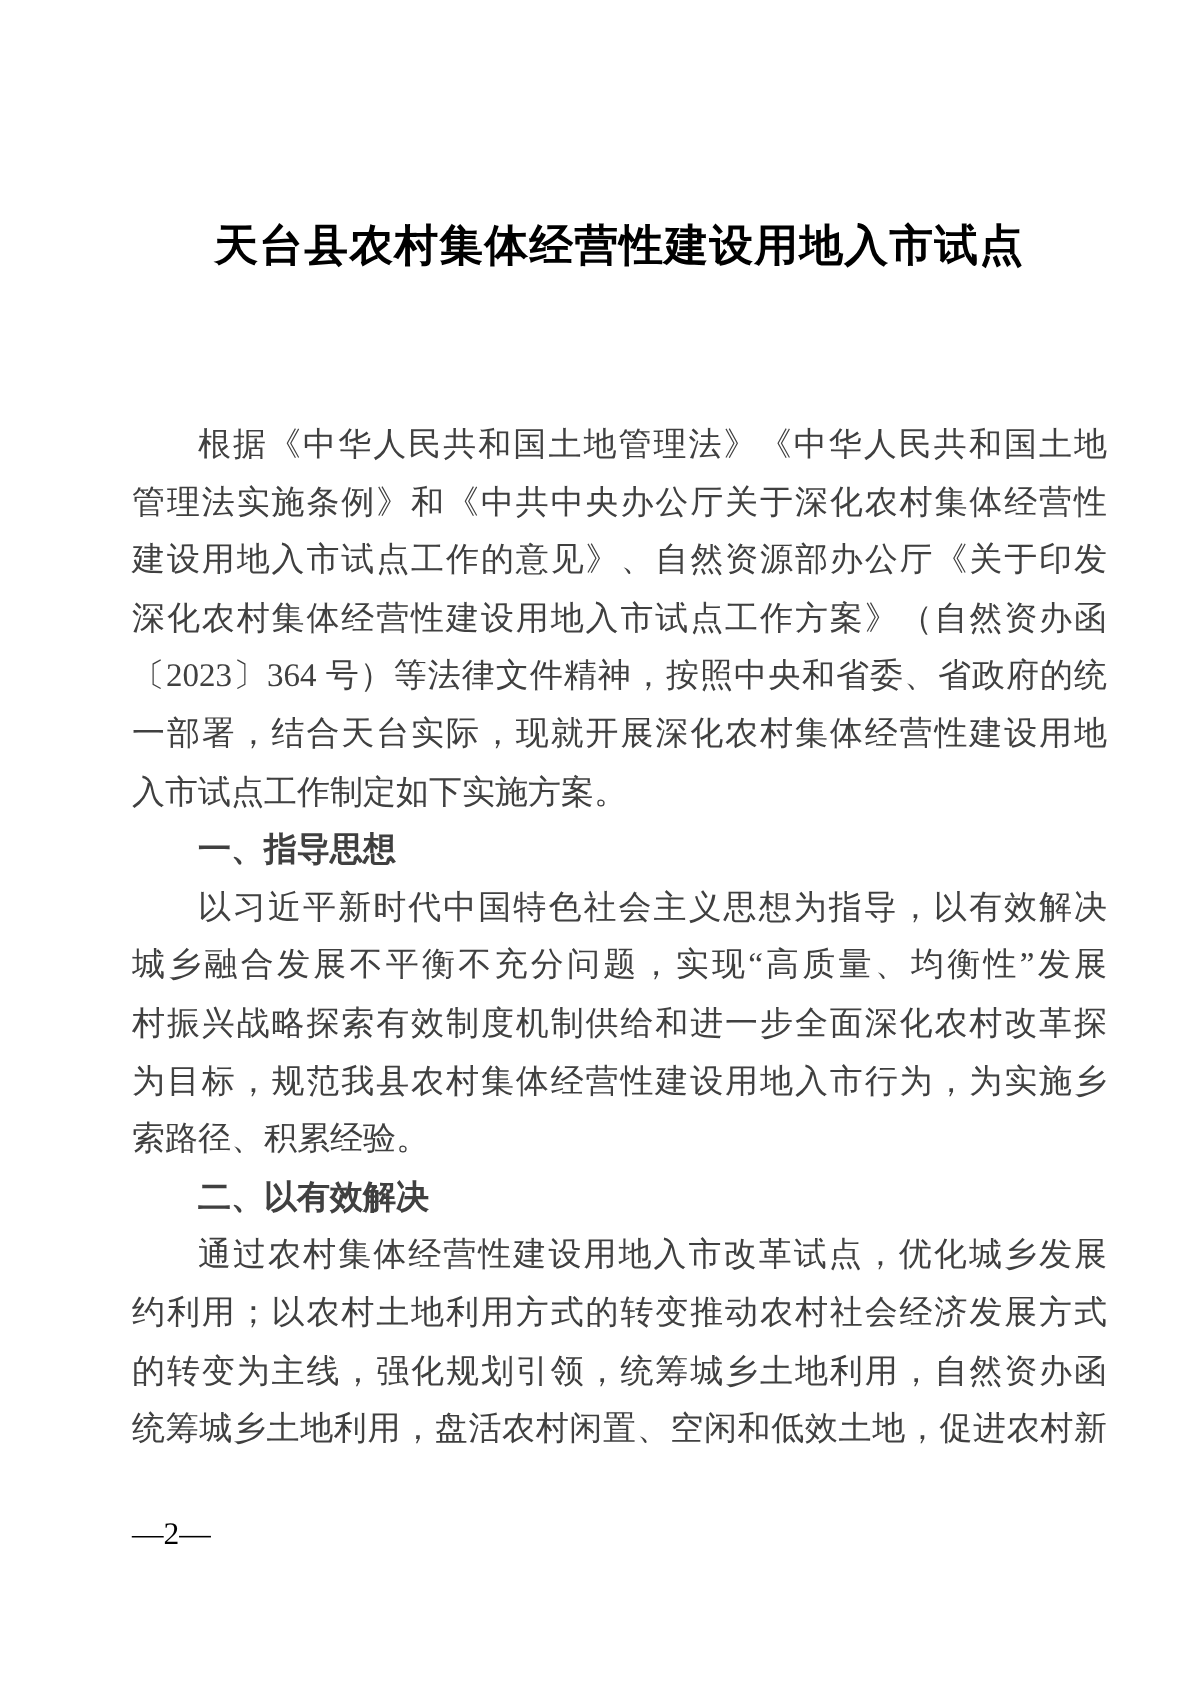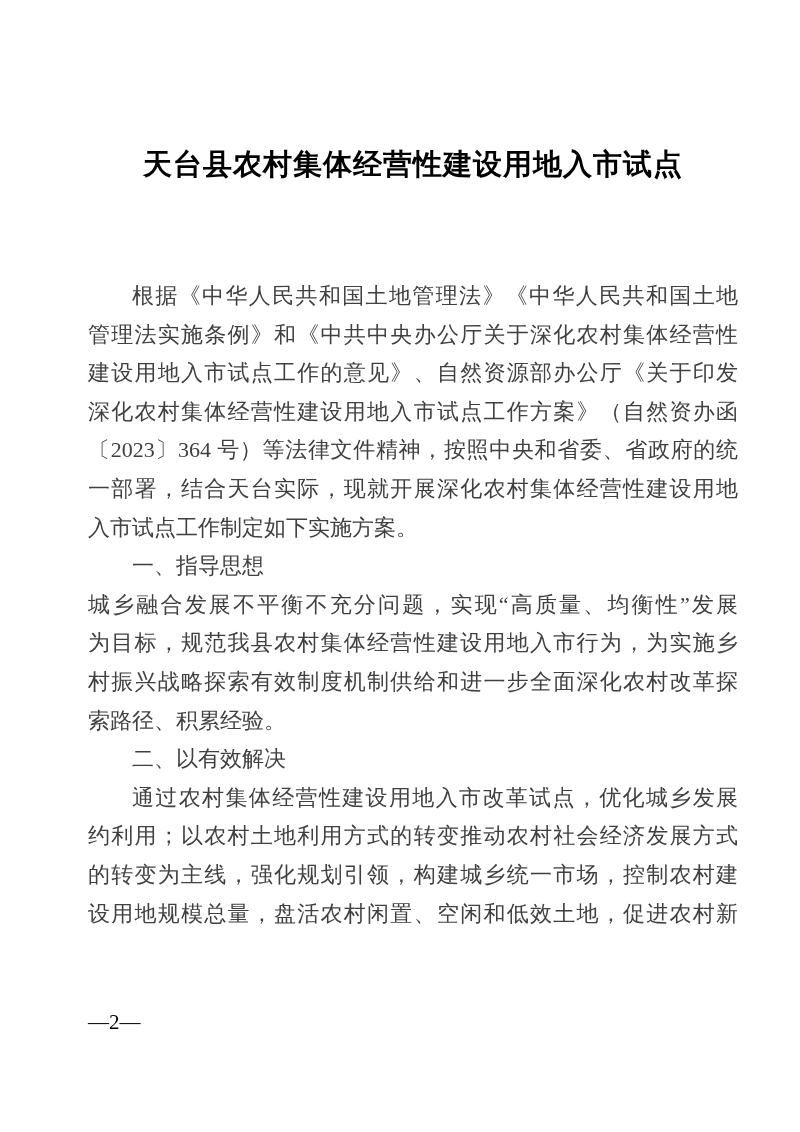--- a/index.html
+++ b/index.html
@@ -46,21 +46,21 @@
     overflow: visible;
   }
   .line.indent {
     padding-left: 44px;
   }
   .line.plain {
     text-align-last: left;
   }
   .line.head {
     font-family: "Liberation Sans", sans-serif;
-    font-weight: normal;
+    font-weight: bold;
     text-align-last: left;
   }
   #page-number {
     position: absolute;
     left: 88px;
     top: 1008px;
     font-family: "Liberation Serif", serif;
     font-size: 21px;
     line-height: 28px;
     color: #000000;
@@ -76,25 +76,26 @@
 
   <div id="document-body">
       <div class="line indent">根据《中华人民共和国土地管理法》《中华人民共和国土地</div>
       <div class="line">管理法实施条例》和《中共中央办公厅关于深化农村集体经营性</div>
       <div class="line">建设用地入市试点工作的意见》、自然资源部办公厅《关于印发</div>
       <div class="line">深化农村集体经营性建设用地入市试点工作方案》（自然资办函</div>
       <div class="line">〔2023〕364 号）等法律文件精神，按照中央和省委、省政府的统</div>
       <div class="line">一部署，结合天台实际，现就开展深化农村集体经营性建设用地</div>
       <div class="line plain">入市试点工作制定如下实施方案。</div>
       <div class="line head indent">一、指导思想</div>
+      <div class="line indent">以习近平新时代中国特色社会主义思想为指导，以有效解决</div>
       <div class="line">城乡融合发展不平衡不充分问题，实现“高质量、均衡性”发展</div>
+      <div class="line">村振兴战略探索有效制度机制供给和进一步全面深化农村改革探</div>
       <div class="line">为目标，规范我县农村集体经营性建设用地入市行为，为实施乡</div>
-      <div class="line">村振兴战略探索有效制度机制供给和进一步全面深化农村改革探</div>
       <div class="line plain">索路径、积累经验。</div>
       <div class="line head indent">二、以有效解决</div>
       <div class="line indent">通过农村集体经营性建设用地入市改革试点，优化城乡发展</div>
       <div class="line">约利用；以农村土地利用方式的转变推动农村社会经济发展方式</div>
-      <div class="line">的转变为主线，强化规划引领，构建城乡统一市场，控制农村建</div>
-      <div class="line">设用地规模总量，盘活农村闲置、空闲和低效土地，促进农村新</div>
+      <div class="line">的转变为主线，强化规划引领，统筹城乡土地利用，自然资办函</div>
+      <div class="line">统筹城乡土地利用，盘活农村闲置、空闲和低效土地，促进农村新</div>
     </div>
 
   <div id="page-number">—2—</div>
 </div>
 
 </body></html>

